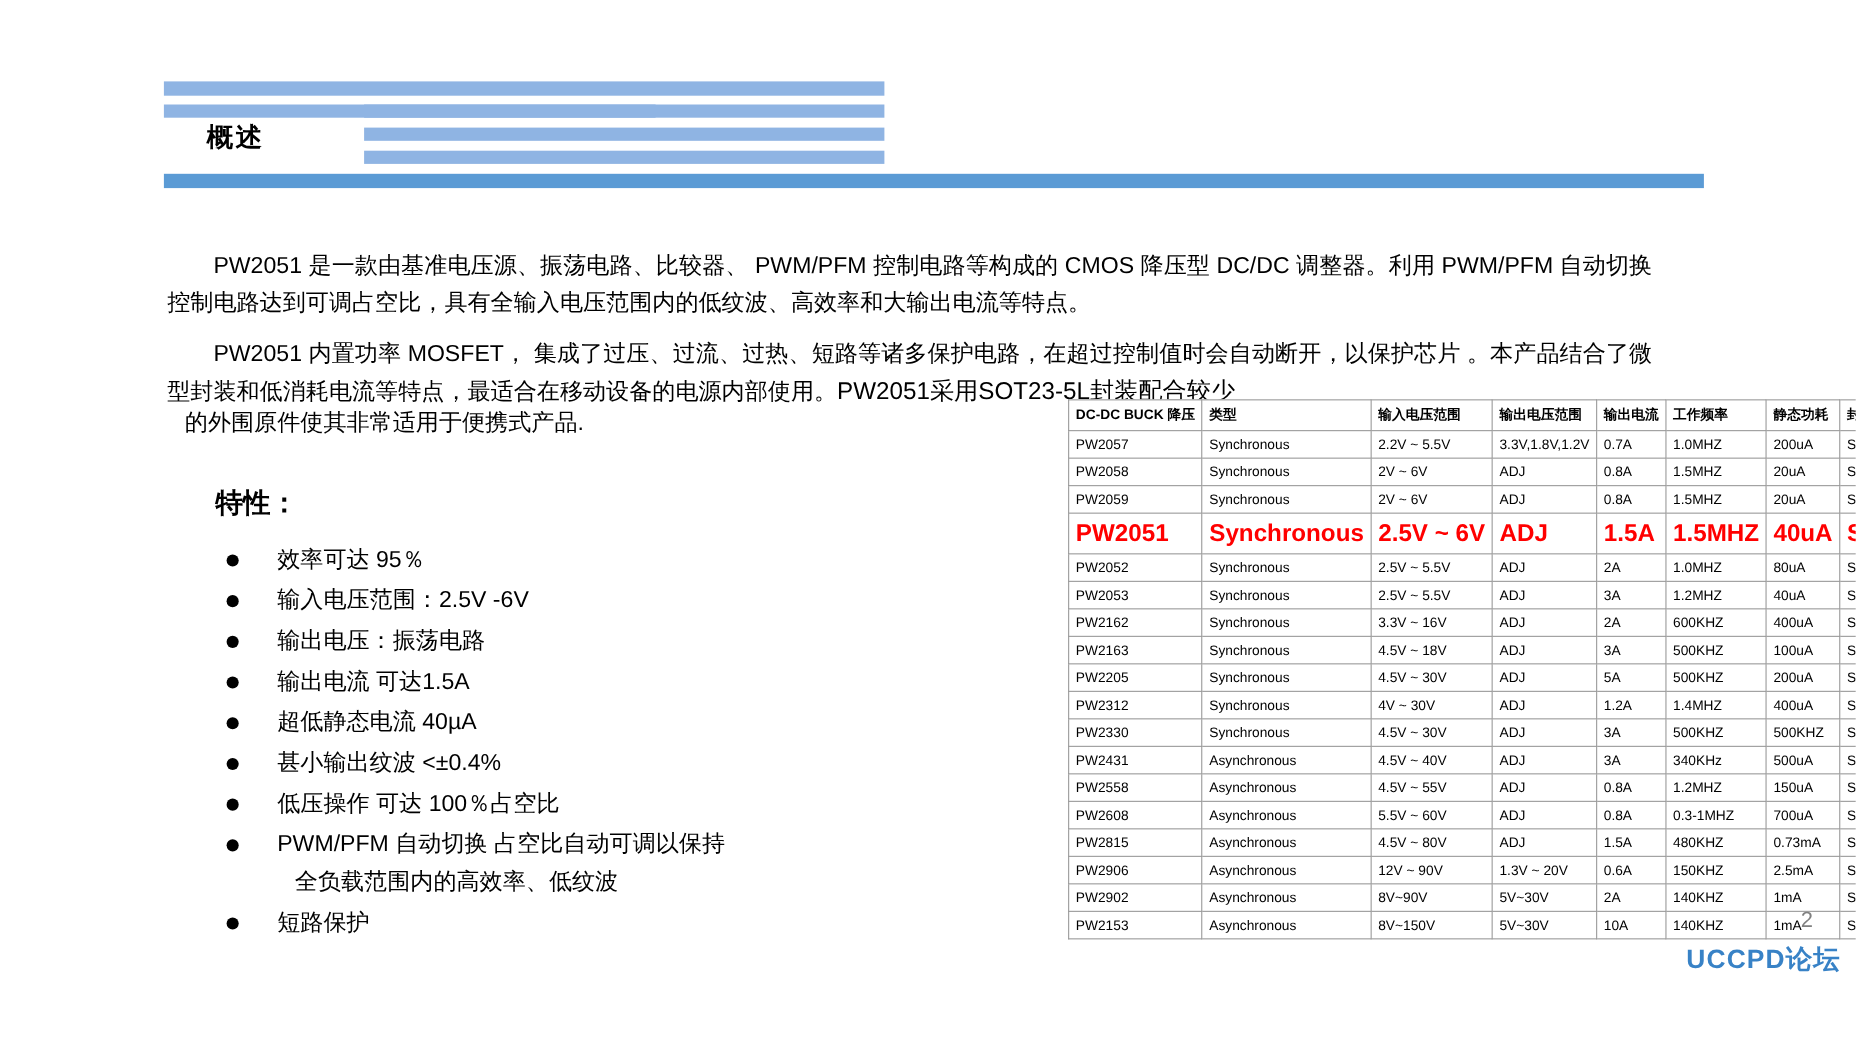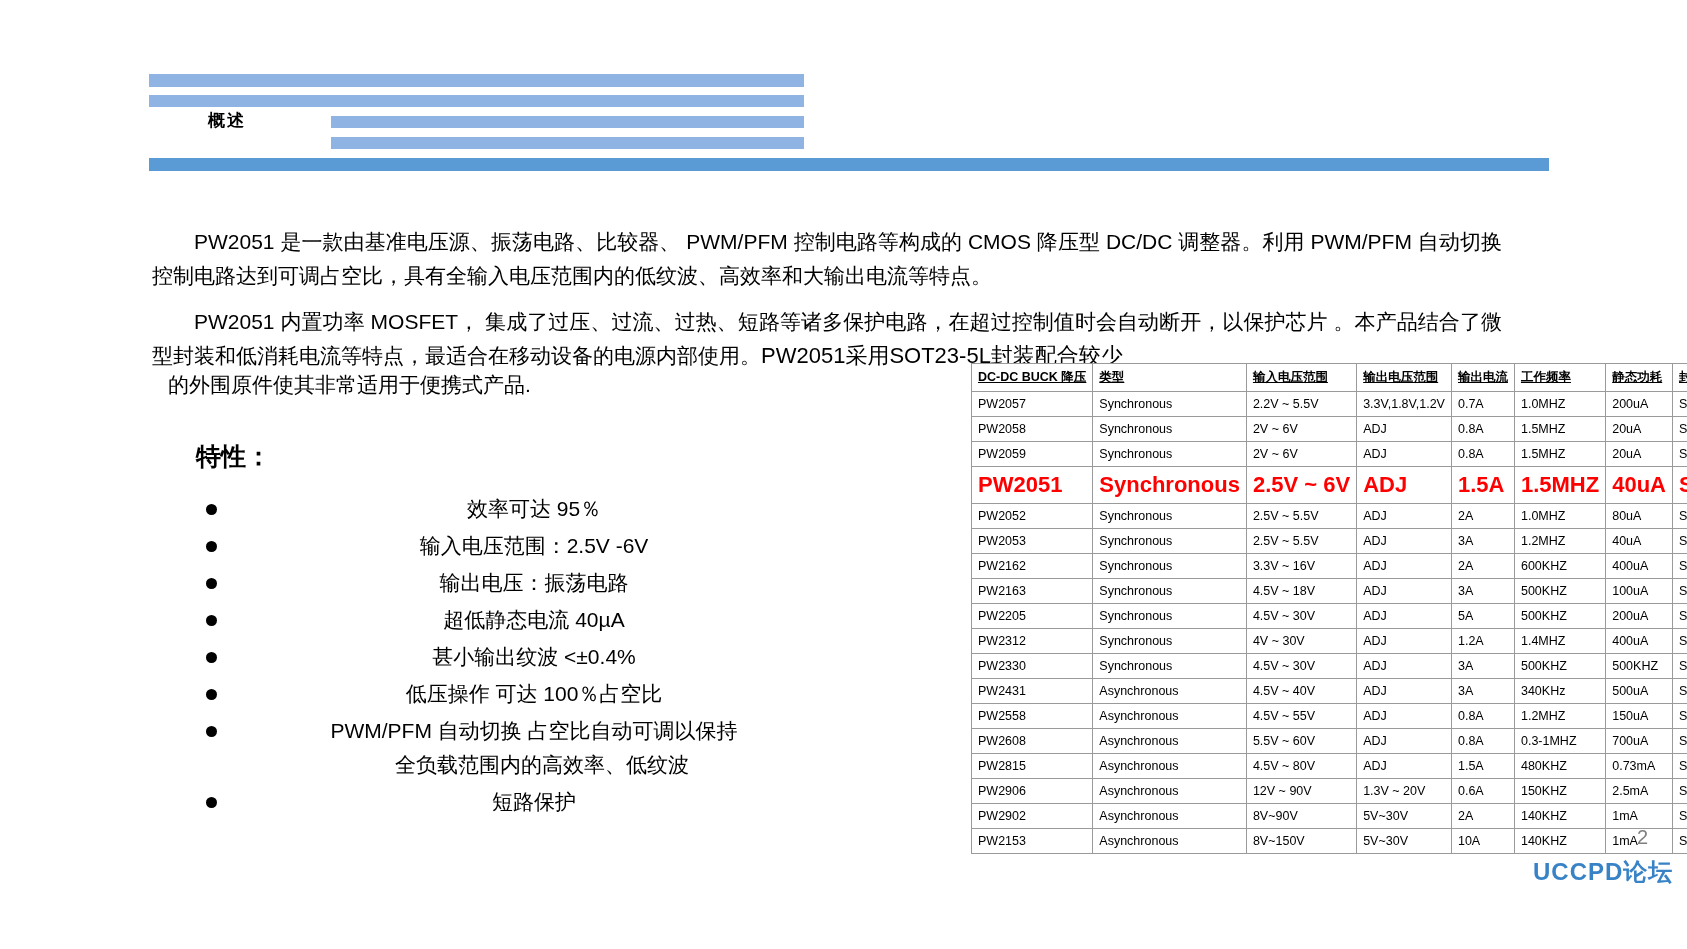--- a/index.html
+++ b/index.html
@@ -14,22 +14,22 @@
   
   .banner{position:absolute;left:0;top:0;width:1687px;height:200px;}
   .bar{position:absolute;background:#8fb4e3;}
   .bar-top{left:149px;top:74px;width:655px;height:13px;}
   .bar-mid1{left:149px;top:95px;width:447px;height:12px;}
   .bar-mid2{left:331px;top:95px;width:473px;height:12px;background:#8fb4e3;}
   .bar-mid3{left:331px;top:116px;width:473px;height:12px;}
   .bar-mid4{left:331px;top:137px;width:473px;height:12px;}
   .bar-bottom{left:149px;top:158px;width:1400px;height:13px;background:#5b9bd5;}
   .banner-title{
-    position:absolute;left:208px;top:109px;
-    font-size:17px;font-weight:bold;letter-spacing:2px;color:#000;
+    position:absolute;left:188px;top:109px;
+    font-size:24px;font-weight:bold;letter-spacing:2px;color:#000;
   }
 
   
   .para{
     position:absolute;
     font-size:21px;
     line-height:34px;
     color:#000;
     text-align:justify;
   }
@@ -42,21 +42,21 @@
   
   .feat-title{
     position:absolute;left:196px;top:440px;
     font-size:25px;font-weight:bold;
   }
   .feat-list{
     position:absolute;left:196px;top:492px;width:620px;
     margin:0;padding:0;list-style:none;
     font-size:21px;line-height:34px;
   }
-  .feat-list li{position:relative;padding-left:56px;margin-bottom:3px;text-align:center;}
+  .feat-list li{position:relative;padding-left:56px;margin-bottom:3px;}
   .feat-list li .bullet{
     position:absolute;left:10px;top:12px;
     width:11px;height:11px;border-radius:50%;background:#000;
     display:block;
   }
   .feat-list li .sub{display:block;padding-left:16px;}
 
   
   .tbl-wrap{position:absolute;left:971px;top:363px;}
   table.spec{
@@ -66,21 +66,21 @@
     background:#fff;
   }
   table.spec th,table.spec td{
     border:1px solid #9a9a9a;
     padding:5px 6px;
     text-align:left;
     vertical-align:top;
     color:#000;
     white-space:nowrap;
   }
-  table.spec th{font-weight:bold;font-size:12.5px;text-decoration:underline;}
+  table.spec th{font-weight:bold;font-size:12.5px;}
   table.spec tr.hl td{color:#ff0000;font-weight:bold;}
   .col0{width:70px;}
   .col1{width:84px;}
   .col2{width:85px;}
   .col3{width:95px;}
   .col4{width:60px;}
   .col5{width:72px;}
   .col6{width:62px;}
   .col7{width:78px;}
 
@@ -112,20 +112,21 @@
 
 <div class="para para2"><span>PW2051 内置功率 MOSFET， 集成了过压、过流、过热、短路等诸多保护电路，在超过控制值时会自动断开，以保护芯片 。本产品结合了微型封装和低消耗电流等特点，最适合在移动设备的电源内部使用。</span><span class="hl">PW2051采用SOT23-5L封装配合较少</span></div>
 
 <div class="para para3">的外围原件使其非常适用于便携式产品.</div>
 
 <div class="feat-title">特性：</div>
 <ul class="feat-list">
   <li><span class="bullet"></span><span>效率可达 95％</span></li>
   <li><span class="bullet"></span><span>输入电压范围：2.5V -6V</span></li>
   <li><span class="bullet"></span><span>输出电压：振荡电路</span></li>
+  <li><span class="bullet"></span><span>输出电流 可达1.5A</span></li>
   <li><span class="bullet"></span><span>超低静态电流 40µA</span></li>
   <li><span class="bullet"></span><span>甚小输出纹波 &lt;±0.4%</span></li>
   <li><span class="bullet"></span><span>低压操作 可达 100％占空比</span></li>
   <li><span class="bullet"></span><span>PWM/PFM 自动切换 占空比自动可调以保持</span><span class="sub">全负载范围内的高效率、低纹波</span></li>
   <li><span class="bullet"></span><span>短路保护</span></li>
 </ul>
 
 <div class="tbl-wrap">
   <table class="spec">
     <thead>

